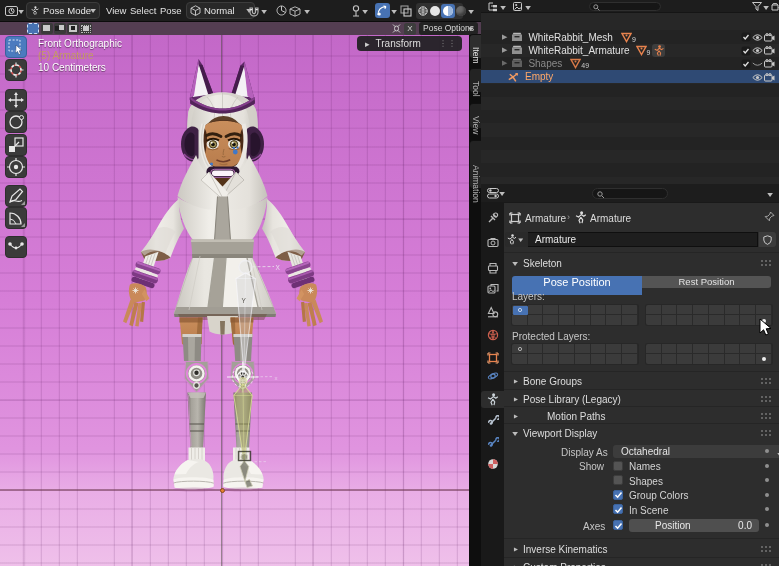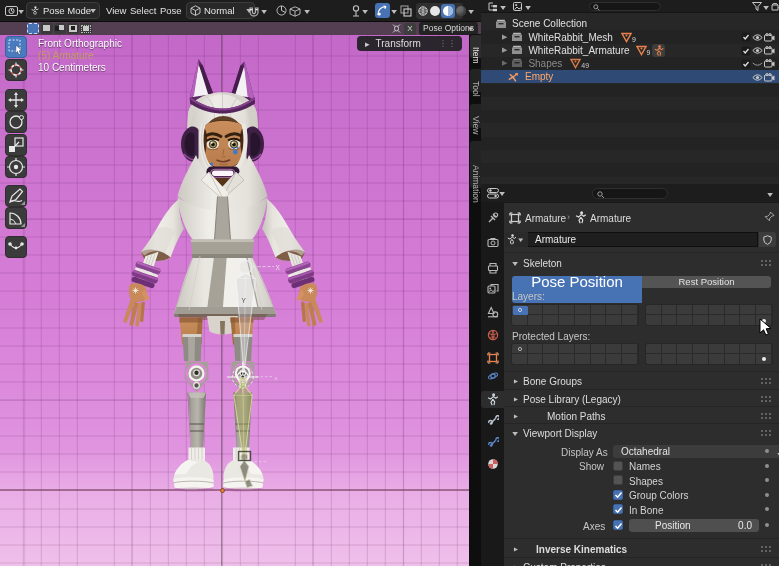--- a/index.html
+++ b/index.html
@@ -575,28 +575,20 @@
     </div>
     <svg class="abs" style="left:271px;top:2px;" width="10" height="9" viewBox="0 0 10 9">
       <path d="M0.5 0.5 H9.5 L6 4.5 V8.5 L4 7 V4.5 Z" fill="none" stroke="#c9c9c9"></path>
     </svg>
     <span class="chev abs" style="left:283px;top:3px;">▾</span>
     <svg class="abs" style="left:290px;top:1.5px;" width="10" height="10" viewBox="0 0 10 10">
       <path d="M1 3 h6 v5 h-6 z M1.4 3 l0.8-1.4 h3.6 l0.8 1.4" fill="none" stroke="#c9c9c9"></path>
       <path d="M7.4 5.6 h2.2 M8.5 4.5 v2.2" stroke="#c9c9c9"></path>
     </svg>
 
-    <div class="orow" style="top:17px;">
-      <svg style="margin-left:14px;" width="12" height="10" viewBox="0 0 12 10">
-        <path d="M1 2.6 h10 v6.4 h-10 z" fill="#909090"></path>
-          <path d="M1.6 2.6 L2.4 0.8 h7.2 l0.8 1.8" fill="#b9b9b9"></path>
-        <rect x="3.5" y="4" width="5" height="1.4" fill="#2a2a2a"></rect>
-      </svg>
-      <span style="margin-left:5px;">Scene Collection</span>
-    </div>
     <div class="orow" style="top:43.5px;">
       <span style="margin-left:21px;color:#9a9a9a;font-size:7px;">▶</span>
       <svg style="margin-left:4px;" width="12" height="10" viewBox="0 0 12 10">
         <path d="M1 2.6 h10 v6.4 h-10 z" fill="#909090"></path>
           <path d="M1.6 2.6 L2.4 0.8 h7.2 l0.8 1.8" fill="#b9b9b9"></path>
         <rect x="3.5" y="4" width="5" height="1.4" fill="#2a2a2a"></rect>
       </svg>
       <span style="margin-left:5px;">WhiteRabbit_Armature</span>
       <svg style="margin-left:6px;" width="11" height="11" viewBox="0 0 11 11">
         <path d="M1 1.5 H10 L5.5 9.5 Z" fill="none" stroke="#e8834e" stroke-width="1.4"></path>
@@ -805,21 +797,21 @@
         </svg>
     </div>
 
     <div class="sep" style="top:68px;"></div>
 
     <div class="sect phead" style="top:71px;">
       <span class="chev" style="margin-left:9px;">▾</span>
       <span style="margin-left:6px;">Skeleton</span>
     </div>
     <div class="gripdots" style="top:76px;"></div>
-    <div class="abs" style="left:31px;top:92px;width:130px;height:27px;background:#4772b3;border-radius:3px 0 0 3px;color:#fff;font-size:15px;text-align:center;line-height:12px;">Pose Position</div>
+    <div class="abs" style="left:31px;top:92px;width:130px;height:19px;background:#4772b3;border-radius:3px 0 0 3px;color:#fff;font-size:11px;text-align:center;line-height:12px;">Pose Position</div>
     <div class="abs" style="left:161px;top:92px;width:129px;height:12px;background:#545454;border-radius:0 3px 3px 0;color:#e4e4e4;font-size:9.5px;text-align:center;line-height:12px;">Rest Position</div>
 
     <span class="abs lab" style="left:31px;top:107px;">Layers:</span>
     <div class="abs lgrid" style="left:31px;top:121px;"></div>
     <div class="abs lgrid" style="left:165px;top:121px;"></div>
     <div class="abs" style="left:31.5px;top:121.5px;width:15px;height:9px;background:#4772b3;border-radius:1px;"></div>
     <div class="abs" style="left:37px;top:124px;width:3.5px;height:3.5px;border:1px solid #dce6f2;border-radius:50%;"></div>
     <div class="abs" style="left:281px;top:134.5px;width:4px;height:4px;background:#ececec;border-radius:50%;"></div>
 
     <span class="abs lab" style="left:31px;top:147px;">Protected Layers:</span>
@@ -873,38 +865,38 @@
     <svg class="abs" style="left:133px;top:307px;" width="9" height="8" viewBox="0 0 9 8">
         <path d="M1.5 4 L3.6 6.2 L7.5 1.5" stroke="#fff" stroke-width="1.5" fill="none"></path>
       </svg>
     <span class="abs lab" style="left:148px;top:306px;color:#d4d4d4;">Group Colors</span>
     <div class="dot" style="top:308.5px;"></div>
 
     <div class="abs chk on" style="left:132px;top:320px;"></div>
     <svg class="abs" style="left:133px;top:321.5px;" width="9" height="8" viewBox="0 0 9 8">
         <path d="M1.5 4 L3.6 6.2 L7.5 1.5" stroke="#fff" stroke-width="1.5" fill="none"></path>
       </svg>
-    <span class="abs lab" style="left:148px;top:320.5px;color:#d4d4d4;">In Bone</span>
+    <span class="abs lab" style="left:148px;top:320.5px;color:#d4d4d4;">In Scene</span>
     <div class="dot" style="top:323px;"></div>
 
     <span class="abs lab" style="left:102px;top:336.5px;">Axes</span>
     <div class="abs chk on" style="left:132px;top:336px;"></div>
     <svg class="abs" style="left:133px;top:337.5px;" width="9" height="8" viewBox="0 0 9 8">
         <path d="M1.5 4 L3.6 6.2 L7.5 1.5" stroke="#fff" stroke-width="1.5" fill="none"></path>
       </svg>
     <div class="abs" style="left:148px;top:335px;width:130px;height:13px;background:#4f4f4f;border-radius:3px;color:#e8e8e8;font-size:10px;line-height:13px;">
       <span style="margin-left:26px;">Position</span>
       <span class="abs" style="right:7px;top:0;">0.0</span>
     </div>
     <div class="dot" style="top:339px;"></div>
 
     <div class="sep" style="top:354px;"></div>
     <div class="sect phead" style="top:357px;">
         <span class="chev" style="margin-left:9px;transform:rotate(-90deg);">▾</span>
-        <span style="margin-left:19px;font-weight:bold;">Inverse Kinematics</span>
+        <span style="margin-left:6px;">Inverse Kinematics</span>
       </div>
     <div class="gripdots" style="top:362px;"></div>
     <div class="sep" style="top:373px;"></div>
     <div class="sect phead" style="top:375px;">
         <span class="chev" style="margin-left:9px;transform:rotate(-90deg);">▾</span>
         <span style="margin-left:6px;">Custom Properties</span>
       </div>
     <div class="gripdots" style="top:380px;"></div>
   </div>
 

